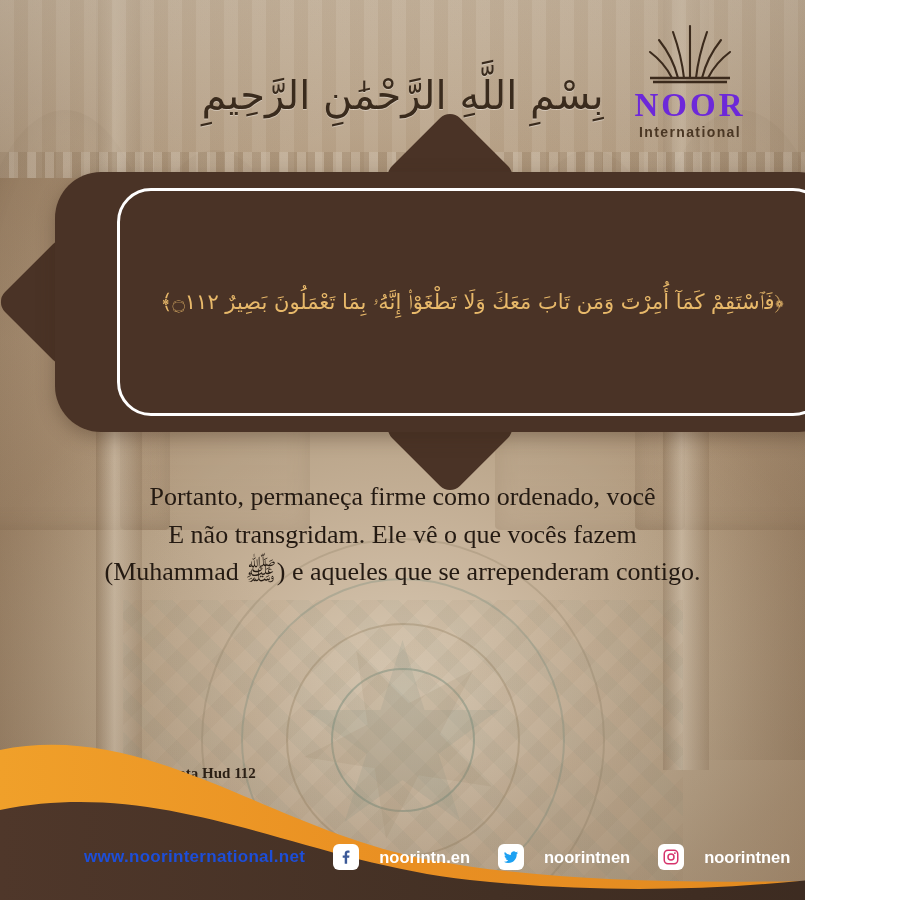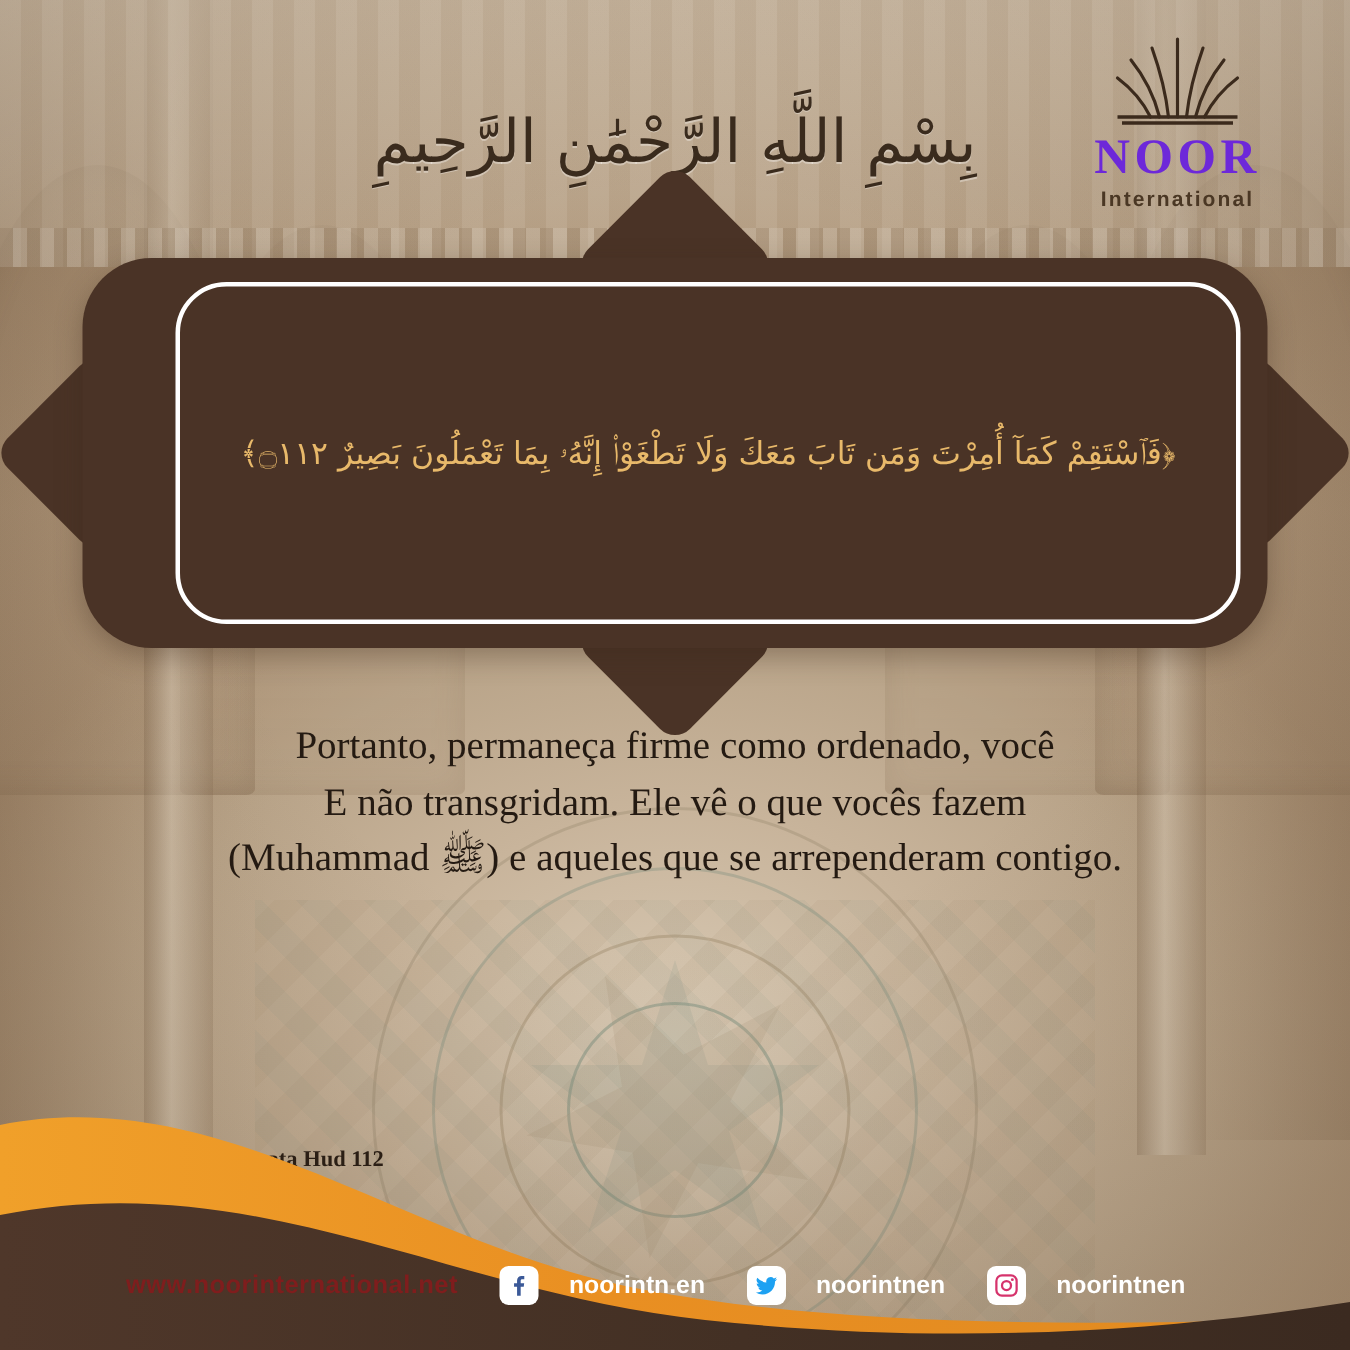--- a/index.html
+++ b/index.html
@@ -5,21 +5,21 @@
   html, body {
     margin: 0;
     padding: 0;
     background: #ffffff;
   }
   body {
     font-family: "Liberation Sans", sans-serif;
   }
   #card {
     position: relative;
-    width: 900px;
+    width: 805px;
     height: 900px;
     overflow: hidden;
     background: #cbb9a5;
   }
 
   
   .bg-base {
     position: absolute;
     inset: 0;
     background:
@@ -259,21 +259,21 @@
     align-items: center;
     gap: 28px;
     padding-left: 84px;
     color: #ffffff;
   }
   .site-url {
     font-family: "Liberation Sans", sans-serif;
     font-weight: 700;
     font-size: 17px;
     letter-spacing: .3px;
-    color: #7f1d1d;
+    color: #1d4ed8;
   }
   .social {
     display: flex;
     align-items: center;
     gap: 20px;
     font-family: "Liberation Sans", sans-serif;
     font-weight: 700;
     font-size: 16.5px;
     color: #ffffff;
   }

